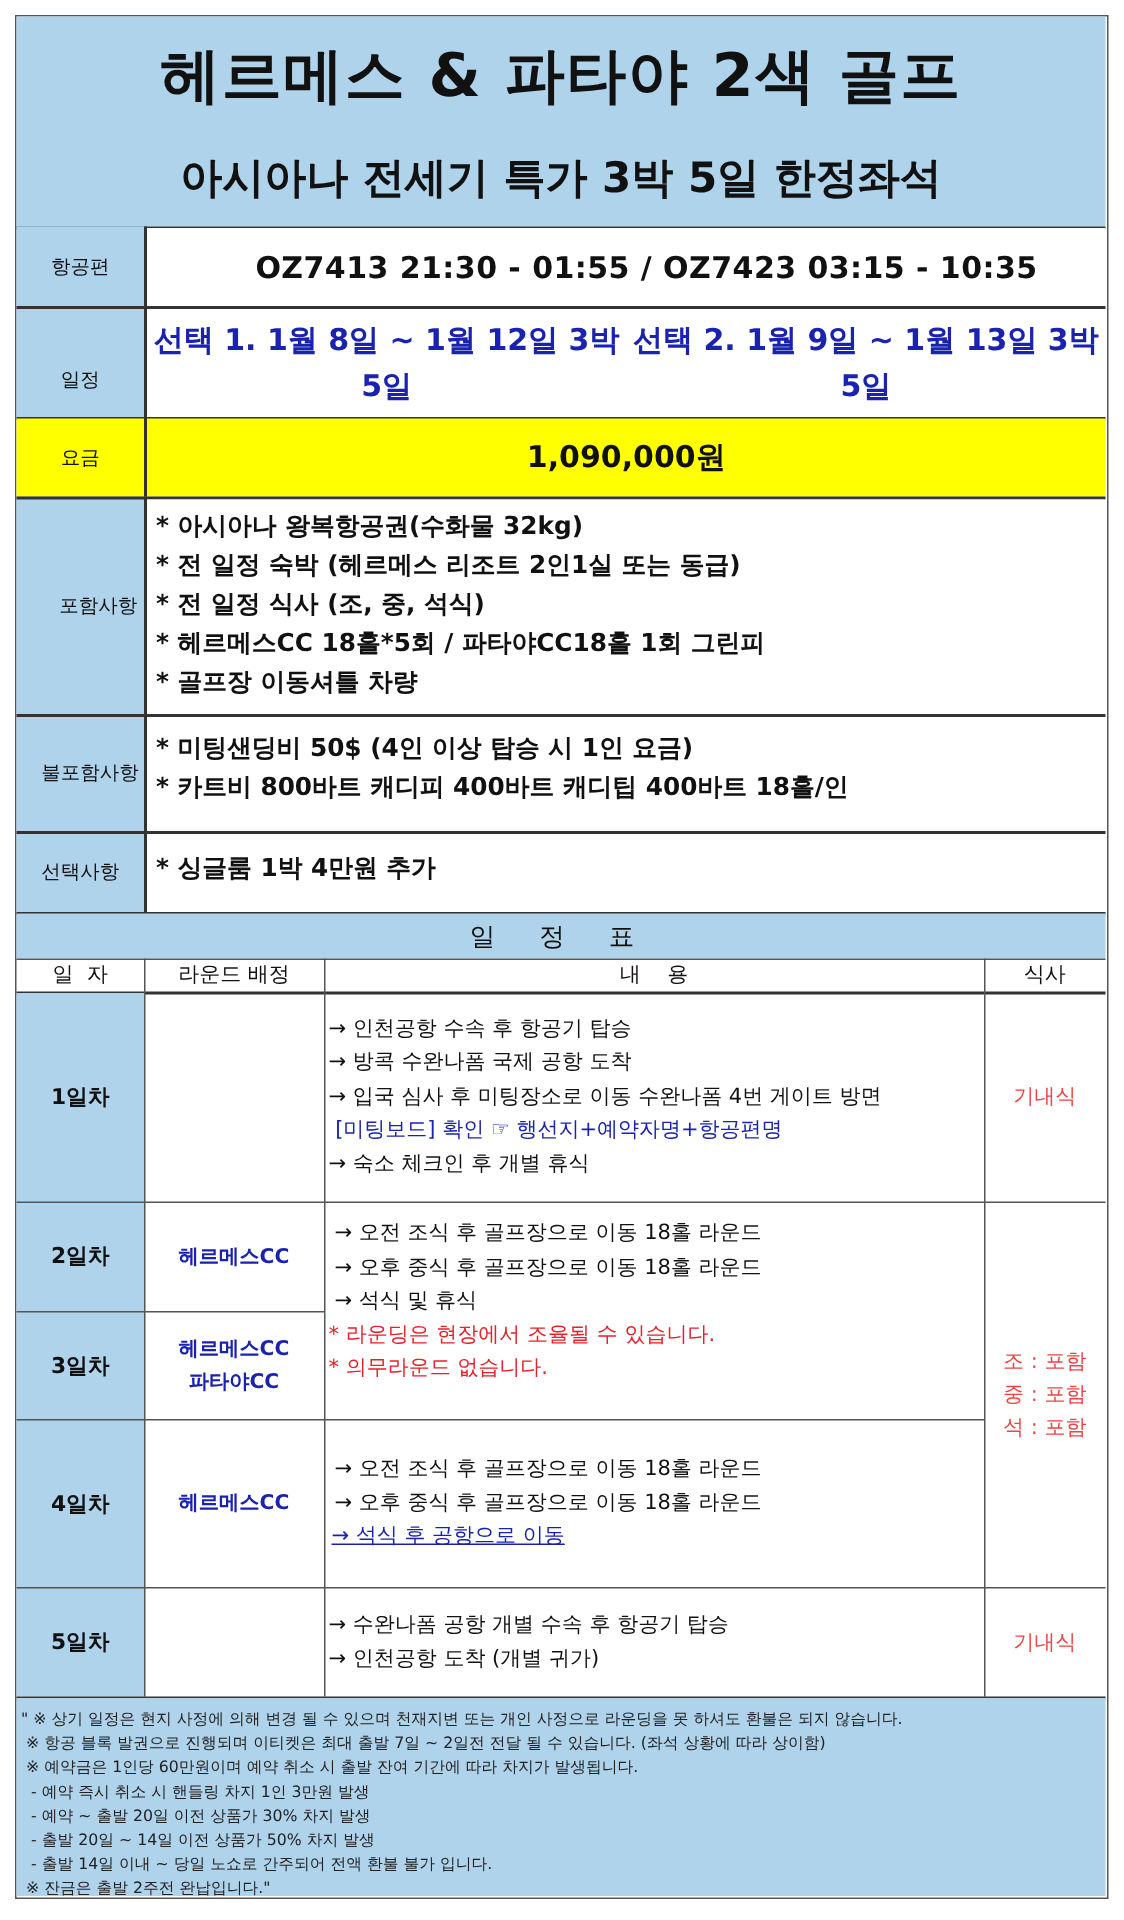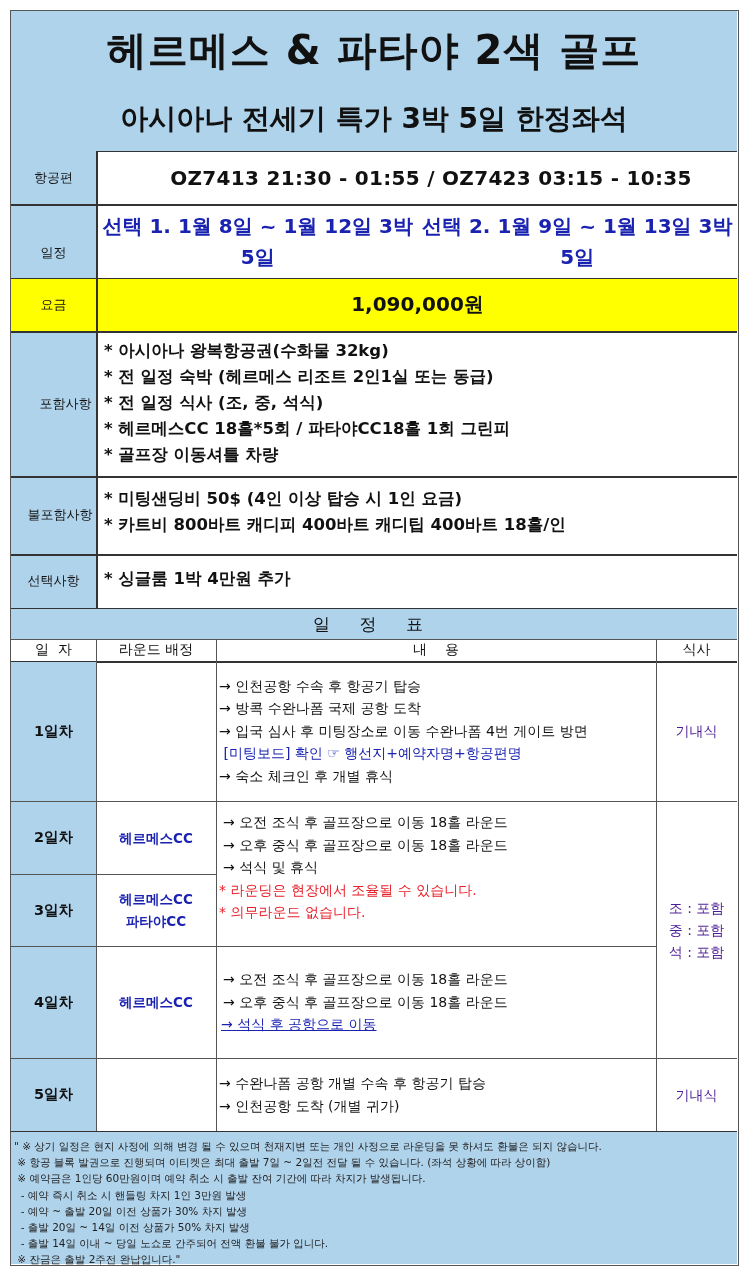--- a/index.html
+++ b/index.html
@@ -27,21 +27,21 @@
   .price { font-size: 20px; font-weight: bold; color: #111; }
   .bullets { font-size: 16.5px; font-weight: bold; color: #111; line-height: 26px; padding-left: 6px; }
   .tbl-title { font-size: 17px; color: #111; letter-spacing: 12px; }
   .col-head { font-size: 14px; color: #111; }
   .day-label { font-size: 14.5px; font-weight: bold; color: #111; }
   .round { font-size: 13.5px; font-weight: bold; color: #1A22B0; line-height: 22px; }
   .content-line { font-size: 14px; color: #111; line-height: 22.5px; white-space: nowrap; }
   .blue-text { color: #1A22B0; }
   .red-text { color: #E8202A; }
   .underline { text-decoration: underline; }
-  .meal { font-size: 14px; color: #4c1d95; line-height: 22px; text-align: center; }
+  .meal { font-size: 14px; color: #ef4444; line-height: 22px; text-align: center; }
   .notes { font-size: 10.5px; color: #222; line-height: 16.2px; padding: 6px 0 0 3px; white-space: nowrap; }
 </style>
 </head>
 <body>
 
 <div class="sheet">
 
   <div class="abs blue" style="left:0;top:0;width:726px;height:140px;">
     <div class="abs center title-main" style="left:0;top:8px;width:726px;height:62px;">헤르메스 &amp; 파타야 2색 골프</div>
     <div class="abs center title-sub" style="left:0;top:85px;width:726px;height:45px;">아시아나 전세기 특가 3박 5일 한정좌석</div>

